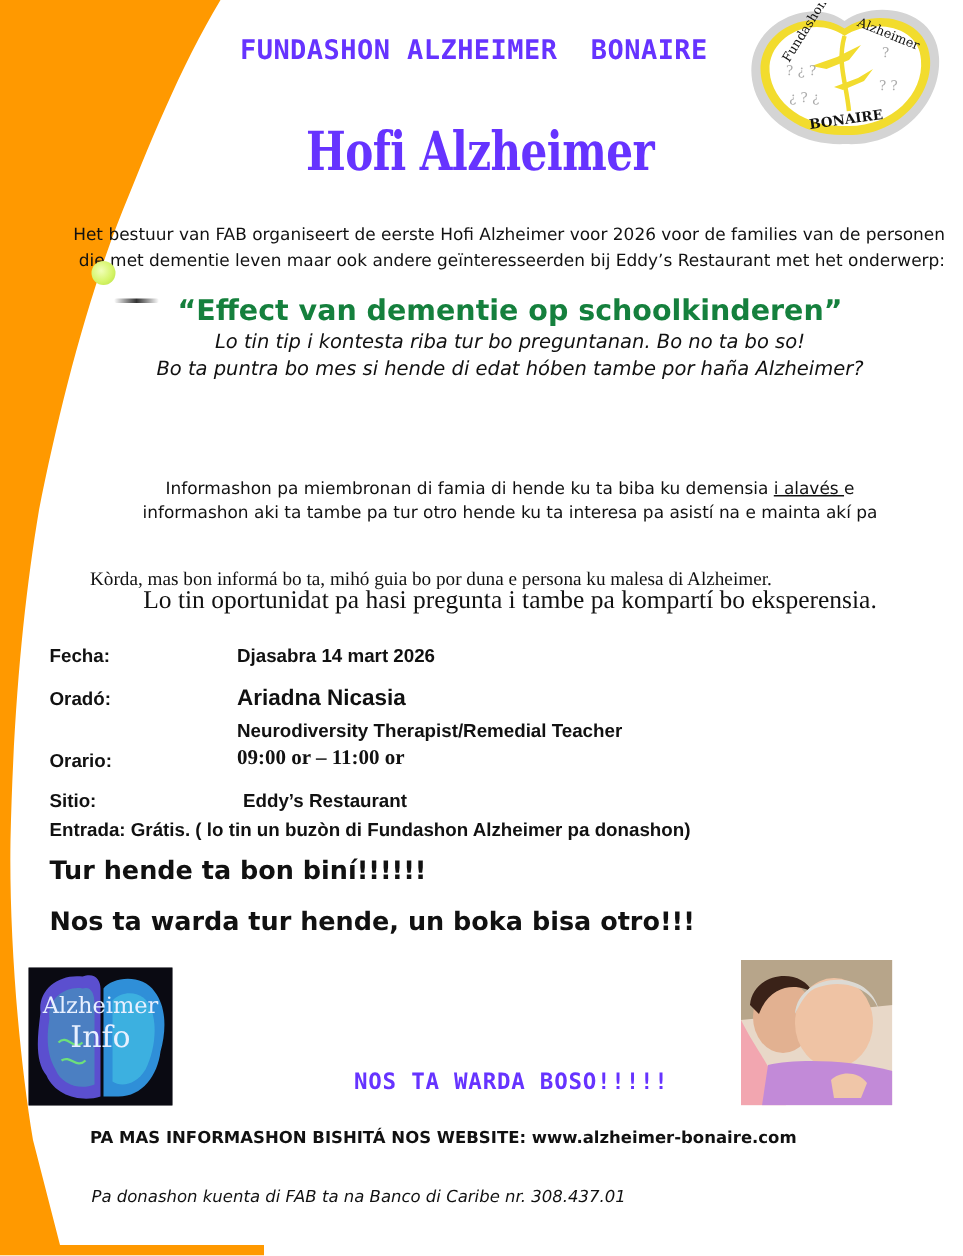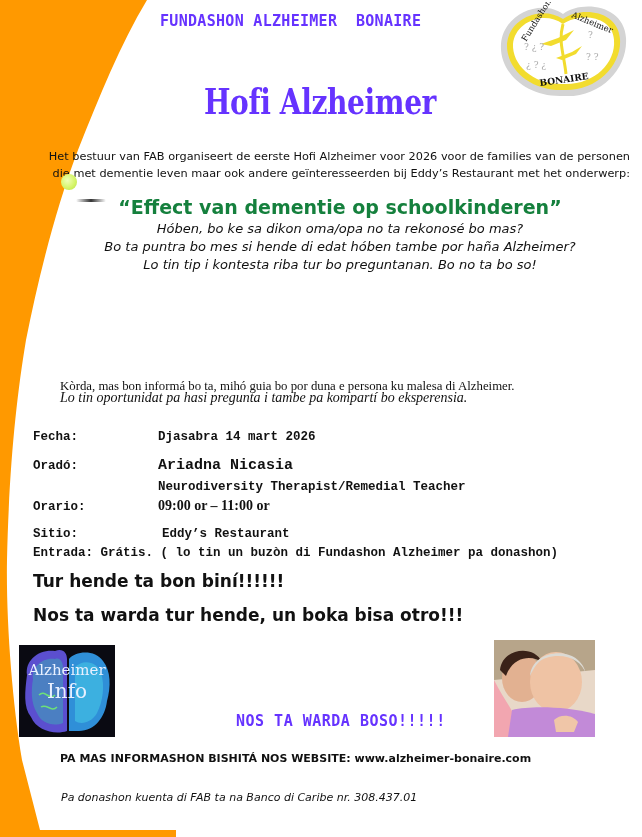--- a/index.html
+++ b/index.html
@@ -4,23 +4,23 @@
 <style>
   html, body { margin: 0; padding: 0; }
   body {
     width: 642px; height: 837px; position: relative; overflow: hidden;
     background: #ffffff; font-family: "DejaVu Sans", sans-serif; color: #111;
   }
   .orange-shape { position: absolute; left: 0; top: 0; width: 642px; height: 837px; z-index: 0; }
   .layer { position: absolute; z-index: 2; }
 
   .org-name {
-    left: 160px; top: 12px; width: 320px;
+    left: 160px; top: 23px; width: 320px;
     font-family: "DejaVu Sans Mono", monospace; font-weight: bold;
-    font-size: 15px; letter-spacing: 0.3px; color: var(--brand);
+    font-size: 18px; letter-spacing: 0.3px; color: var(--brand);
     white-space: pre;
   }
   .logo { left: 496px; top: 2px; width: 135px; height: 98px; }
 
   .main-title {
     left: 170px; top: 80px; width: 300px; text-align: center;
     font-family: "DejaVu Serif", serif; font-weight: bold;
     font-size: 36px; color: var(--brand);
     transform: scaleX(0.78); transform-origin: center; letter-spacing: -0.5px;
   }
@@ -47,27 +47,27 @@
   .info-sans {
     left: 60px; top: 318px; width: 560px; text-align: center;
     font-size: 11.3px; line-height: 16px; color: #111;
   }
   .info-sans .u { text-decoration: underline; }
   .info-serif {
     left: 60px; top: 378px; width: 560px; text-align: left;
     font-family: "Liberation Serif", serif; font-size: 12.8px; line-height: 16px;
   }
   .info-serif2 {
-    left: 60px; top: 390px; width: 560px; 
-    font-family: "Liberation Serif", serif; font-size: 14px; font-style: italic;
+    left: 60px; top: 390px; width: 560px; text-align: center;
+    font-family: "Liberation Serif", serif; font-size: 17px;
   }
 
   .detail-label, .detail-value {
     position: absolute; z-index: 2; font-weight: bold; font-size: 12.5px; color: #111;
-    font-family: Liberation Mono, monospace;
+    font-family: Liberation Sans, sans-serif;
   }
   .detail-label { left: 33px; }
   .detail-value { left: 158px; }
   .speaker-name { font-size: 15px; }
   .time-serif { font-family: "Liberation Serif", serif; font-size: 14px; }
 
   .welcome {
     left: 33px; top: 571px; font-size: 17px; font-weight: bold; color: #111;
   }
   .welcome2 { top: 605px; }
@@ -122,26 +122,27 @@
 <div class="layer intro">
   <div>Het bestuur van FAB organiseert de eerste Hofi Alzheimer voor 2026 voor de families van de personen</div>
   <div>die met dementie leven maar ook andere geïnteresseerden bij Eddy’s Restaurant met het onderwerp:</div>
 </div>
 
 <div class="layer bullet-dot"></div>
 <div class="layer bullet-dash"></div>
 
 <div class="layer topic">“Effect van dementie op schoolkinderen”</div>
 <div class="layer questions">
-  <div>Hóben, bo ke sa dikon oma/opa no ta rekonosé bo mas?</div>
+  <div>Lo tin tip i kontesta riba tur bo preguntanan. Bo no ta bo so!</div>
   <div>Bo ta puntra bo mes si hende di edat hóben tambe por haña Alzheimer?</div>
-  <div>Lo tin tip i kontesta riba tur bo preguntanan. Bo no ta bo so!</div>
 </div>
 
 <div class="layer info-sans">
+  <div><span>Informashon pa miembronan di famia di hende ku ta biba ku demensia </span><span class="u">i alavés </span><span>e</span></div>
+  <div>informashon aki ta tambe pa tur otro hende ku ta interesa pa asistí na e mainta akí pa</div>
 </div>
 <div class="layer info-serif">Kòrda, mas bon informá bo ta, mihó guia bo por duna e persona ku malesa di Alzheimer.</div>
 <div class="layer info-serif2">Lo tin oportunidat pa hasi pregunta i tambe pa kompartí bo eksperensia.</div>
 
 <div class="detail-label" style="top:430px">Fecha:</div>
 <div class="detail-value" style="top:430px">Djasabra 14 mart 2026</div>
 
 <div class="detail-label" style="top:459px">Oradó:</div>
 <div class="detail-value speaker-name" style="top:457px">Ariadna Nicasia</div>
 <div class="detail-value" style="top:480px">Neurodiversity Therapist/Remedial Teacher</div>

